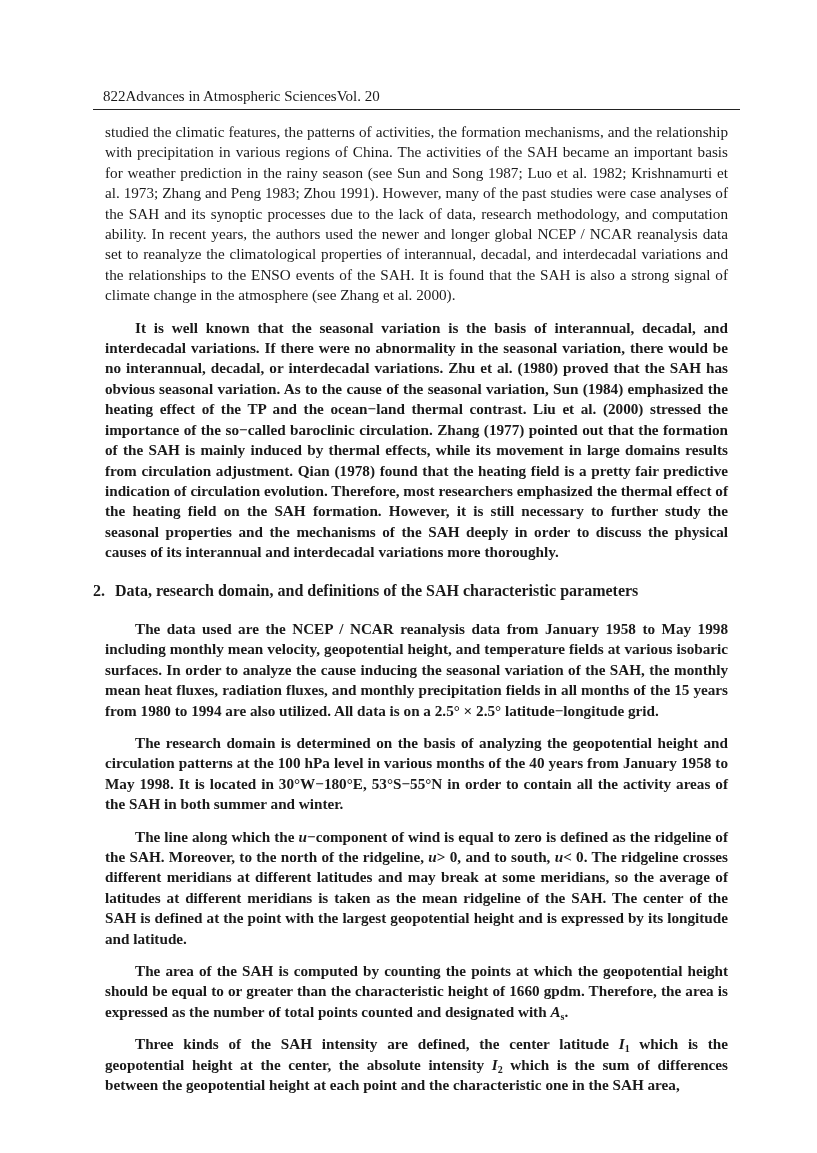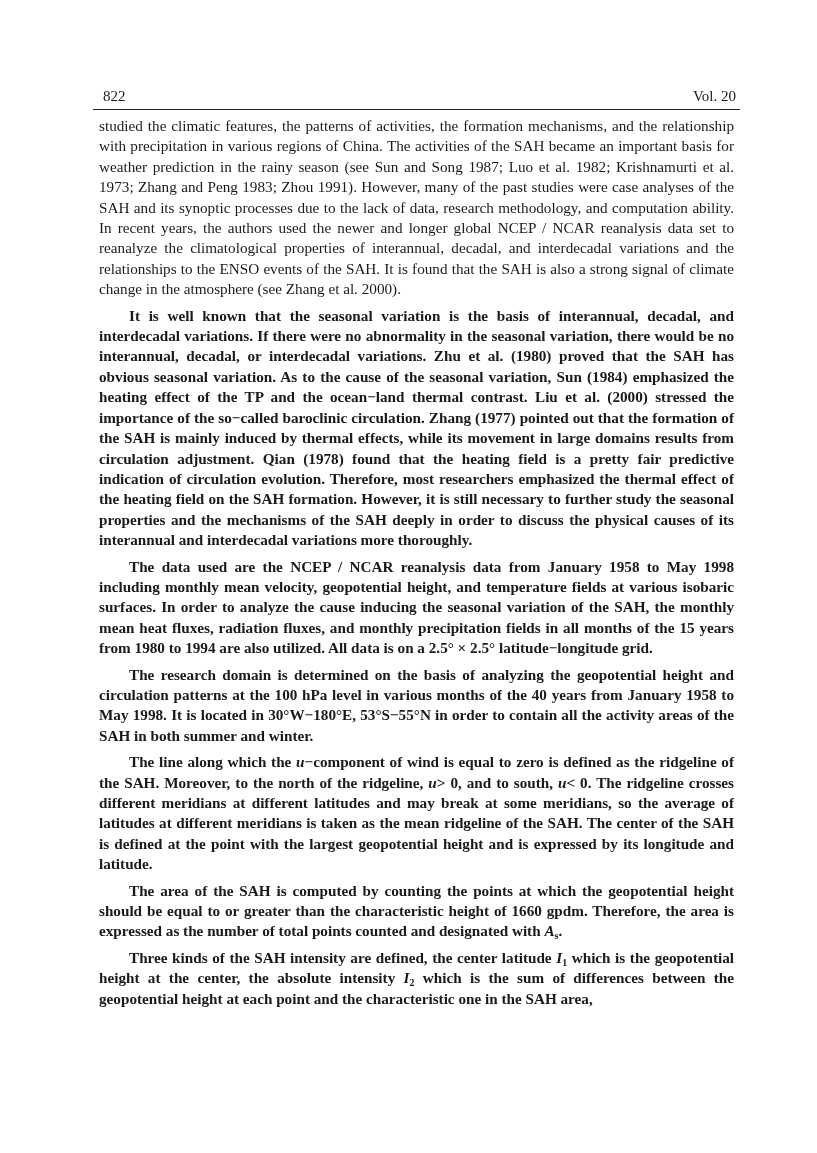--- a/index.html
+++ b/index.html
@@ -3,45 +3,50 @@
 <meta charset="utf-8">
 <style>
   html, body { margin: 0; padding: 0; background: #ffffff; }
   body { width: 817px; height: 1153px; position: relative; overflow: hidden; }
   .page {
     position: absolute; left: 93px; top: 86px; width: 647px;
     font-family: "Liberation Serif", "DejaVu Serif", serif;
     color: #1a1a1a; font-size: 15.2px; line-height: 20.4px;
   }
   .running-head {
-    display: flex; justify-content: space-between; align-items: baseline;
+    display: flex; justify-content: flex-start; align-items: baseline;
     font-size: 15px; padding: 0 4px 0 10px; height: 20px;
   }
   .rule { border-top: 1.6px solid #222; margin-top: 3px; margin-bottom: 6px; }
-  p { margin: 6px; text-align: justify; }
+  p { margin: 12px; text-align: justify; }
   p.indent { text-indent: 30px; font-weight: bold; }
   .section-heading {
     font-weight: bold; font-size: 16px; margin-top: 18px; margin-bottom: 18px;
   }
   .section-heading .num { margin-right: 6px; }
   i { font-style: italic; }
   sub { font-size: 10px; vertical-align: -3px; line-height: 0; }
 </style>
 </head>
 <body>
 
 <div class="page">
   <div class="running-head">
     <span>822</span>
+    <span>Advances in Atmospheric Sciences</span>
     <span>Vol. 20</span>
   </div>
   <div class="rule"></div>
 
   <p>studied the climatic features, the patterns of activities, the formation mechanisms, and the relationship with precipitation in various regions of China. The activities of the SAH became an important basis for weather prediction in the rainy season (see Sun and Song 1987; Luo et al. 1982; Krishnamurti et al. 1973; Zhang and Peng 1983; Zhou 1991). However, many of the past studies were case analyses of the SAH and its synoptic processes due to the lack of data, research methodology, and computation ability. In recent years, the authors used the newer and longer global NCEP / NCAR reanalysis data set to reanalyze the climatological properties of interannual, decadal, and interdecadal variations and the relationships to the ENSO events of the SAH. It is found that the SAH is also a strong signal of climate change in the atmosphere (see Zhang et al. 2000).</p>
   <p class="indent">It is well known that the seasonal variation is the basis of interannual, decadal, and interdecadal variations. If there were no abnormality in the seasonal variation, there would be no interannual, decadal, or interdecadal variations. Zhu et al. (1980) proved that the SAH has obvious seasonal variation. As to the cause of the seasonal variation, Sun (1984) emphasized the heating effect of the TP and the ocean−land thermal contrast. Liu et al. (2000) stressed the importance of the so−called baroclinic circulation. Zhang (1977) pointed out that the formation of the SAH is mainly induced by thermal effects, while its movement in large domains results from circulation adjustment. Qian (1978) found that the heating field is a pretty fair predictive indication of circulation evolution. Therefore, most researchers emphasized the thermal effect of the heating field on the SAH formation. However, it is still necessary to further study the seasonal properties and the mechanisms of the SAH deeply in order to discuss the physical causes of its interannual and interdecadal variations more thoroughly.</p>
 
+  <div class="section-heading">
+    <span class="num">2.</span>
+    <span>Data, research domain, and definitions of the SAH characteristic parameters</span>
+  </div>
 
   <p class="indent">The data used are the NCEP / NCAR reanalysis data from January 1958 to May 1998 including monthly mean velocity, geopotential height, and temperature fields at various isobaric surfaces. In order to analyze the cause inducing the seasonal variation of the SAH, the monthly mean heat fluxes, radiation fluxes, and monthly precipitation fields in all months of the 15 years from 1980 to 1994 are also utilized. All data is on a 2.5° × 2.5° latitude−longitude grid.</p>
   <p class="indent">The research domain is determined on the basis of analyzing the geopotential height and circulation patterns at the 100 hPa level in various months of the 40 years from January 1958 to May 1998. It is located in 30°W−180°E, 53°S−55°N in order to contain all the activity areas of the SAH in both summer and winter.</p>
   <p class="indent"><span>The line along which the </span><i>u</i><span>−component of wind is equal to zero is defined as the ridgeline of the SAH. Moreover, to the north of the ridgeline, </span><i>u</i><span>&gt; 0, and to south, </span><i>u</i><span>&lt; 0. The ridgeline crosses different meridians at different latitudes and may break at some meridians, so the average of latitudes at different meridians is taken as the mean ridgeline of the SAH. The center of the SAH is defined at the point with the largest geopotential height and is expressed by its longitude and latitude.</span></p>
   <p class="indent"><span>The area of the SAH is computed by counting the points at which the geopotential height should be equal to or greater than the characteristic height of 1660 gpdm. Therefore, the area is expressed as the number of total points counted and designated with </span><i>A</i><sub>s</sub><span>.</span></p>
   <p class="indent"><span>Three kinds of the SAH intensity are defined, the center latitude </span><i>I</i><sub>1</sub><span> which is the geopotential height at the center, the absolute intensity </span><i>I</i><sub>2</sub><span> which is the sum of differences between the geopotential height at each point and the characteristic one in the SAH area,</span></p>
 </div>
 
 </body></html>

